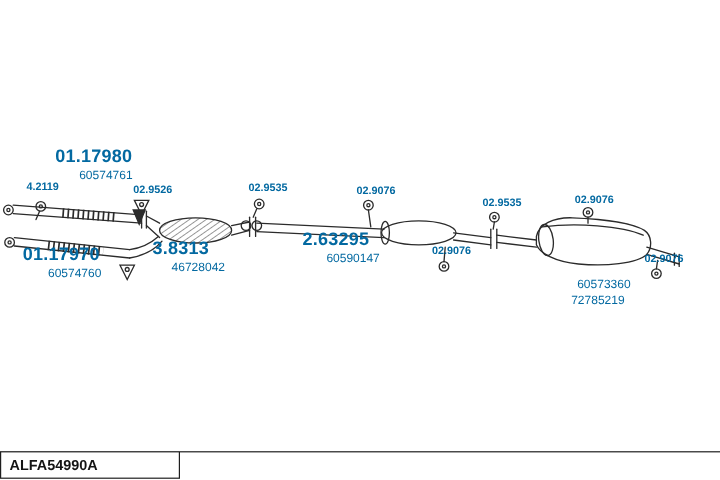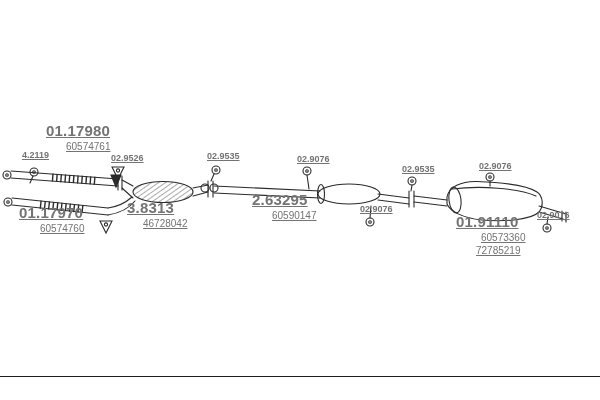--- a/index.html
+++ b/index.html
@@ -1,21 +1,21 @@
 <!DOCTYPE html>
 <html><head>
 <meta charset="utf-8">
 <style>
   html,body{margin:0;padding:0;background:#fff;}
   .stage{
     position:relative;width:600px;height:400px;background:#ffffff;
     overflow:hidden;font-family:"Liberation Sans",sans-serif;
   }
   .art{position:absolute;left:0;top:0;}
-  .lbl{position:absolute;color:#737373;white-space:nowrap;line-height:1.1;text-decoration:underline;}
+  .lbl{position:absolute;color:#0369a1;white-space:nowrap;line-height:1.1;}
   .lbl.main{font-size:15px;font-weight:700;letter-spacing:0.2px;}
   .lbl.code{font-size:10px;font-weight:400;}
   .lbl.small{font-size:9px;font-weight:700;}
   .bottom-rule{position:absolute;left:0;top:376px;width:600px;height:0;border-top:1.5px solid #1e1e1e;}
   .code-box{
     position:absolute;left:0;top:376px;width:150px;height:23px;
     border:1.5px solid #1e1e1e;box-sizing:border-box;
     display:flex;align-items:center;padding-left:7px;background:#fff;
   }
   .code-box span{font-size:12px;font-weight:700;color:#141414;}
@@ -147,33 +147,35 @@
         <polygon points="100,221 112,221 106,233"></polygon>
         <circle cx="106" cy="224.5" r="1.6"></circle>
       </g>
     </g>
   </svg>
 
   <div class="lbl main" style="left:46px;top:123px">01.17980</div>
   <div class="lbl main" style="left:19px;top:205px">01.17970</div>
   <div class="lbl main" style="left:127px;top:200px">3.8313</div>
   <div class="lbl main" style="left:252px;top:192px">2.63295</div>
-  <div class="lbl main" style="left:456px;top:214px">01.91110</div>
 
   <div class="lbl code" style="left:66px;top:141px">60574761</div>
   <div class="lbl code" style="left:40px;top:223px">60574760</div>
   <div class="lbl code" style="left:143px;top:218px">46728042</div>
   <div class="lbl code" style="left:272px;top:210px">60590147</div>
   <div class="lbl code" style="left:481px;top:232px">60573360</div>
   <div class="lbl code" style="left:476px;top:245px">72785219</div>
 
   <div class="lbl small" style="left:22px;top:151px">4.2119</div>
   <div class="lbl small" style="left:111px;top:154px">02.9526</div>
   <div class="lbl small" style="left:207px;top:152px">02.9535</div>
   <div class="lbl small" style="left:297px;top:155px">02.9076</div>
   <div class="lbl small" style="left:402px;top:165px">02.9535</div>
   <div class="lbl small" style="left:479px;top:162px">02.9076</div>
   <div class="lbl small" style="left:360px;top:205px">02.9076</div>
   <div class="lbl small" style="left:537px;top:211px">02.9076</div>
 
   <div class="bottom-rule"></div>
+  <div class="code-box">
+    <span>ALFA54990A</span>
+  </div>
 
 </div>
 
 </body></html>

